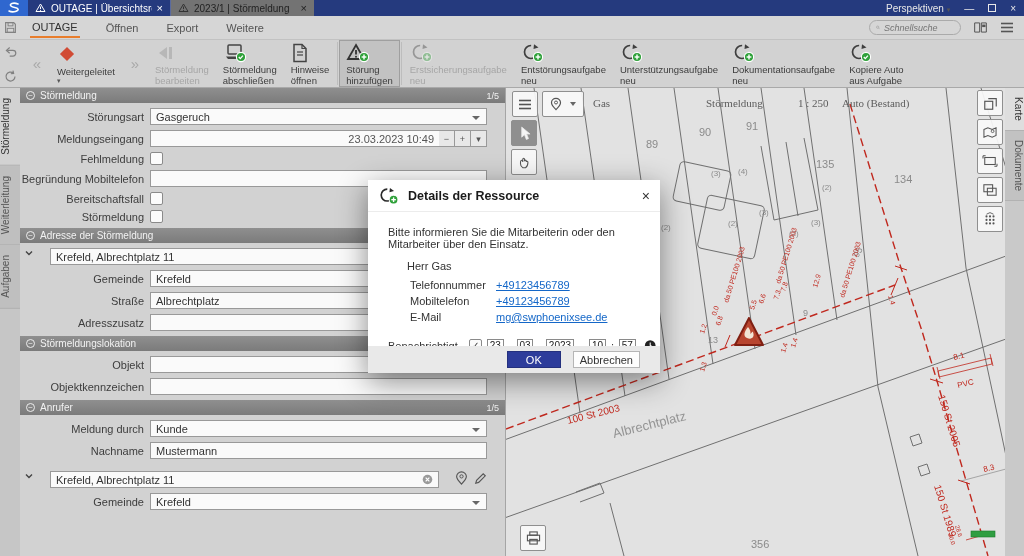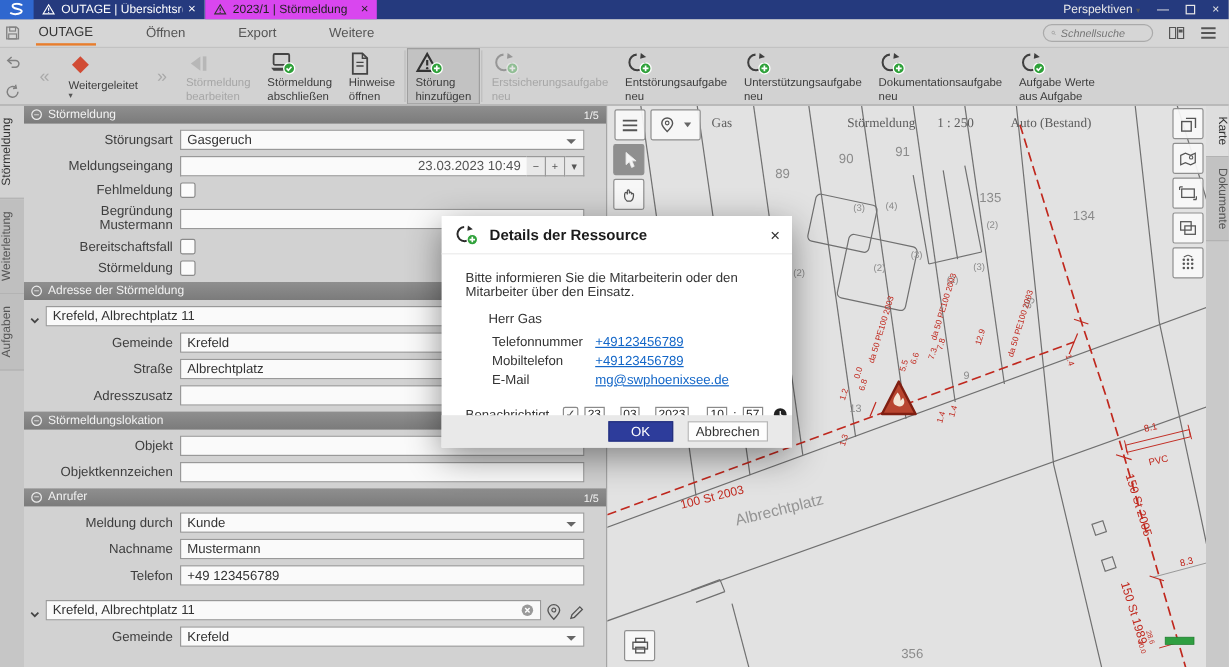--- a/index.html
+++ b/index.html
@@ -4,29 +4,29 @@
 <style>
   * { margin:0; padding:0; box-sizing:border-box; }
   html,body { width:1024px; height:556px; overflow:hidden; }
   body { font-family:"Liberation Sans", sans-serif; font-size:11px; color:#333; background:#d2d2d2; position:relative; }
 
   
   .titlebar { position:absolute; left:0; top:0; width:1024px; height:16px; background:#253a7e; display:flex; align-items:stretch; z-index:30; }
   .logo { width:28px; background:#2f67cf; display:flex; align-items:center; justify-content:center; }
   .tab { display:flex; align-items:center; gap:5px; padding:0 7px; font-size:10px; width:143px; }
   .tab-dark { color:#fff; border-right:1px solid rgba(255,255,255,.25); }
-  .tab-active { background:#d946ef; color:#222; }
+  .tab-active { background:#737373; color:#222; }
   .tab .lbl { flex:1; white-space:nowrap; overflow:hidden; }
   .tab .x { font-size:11px; cursor:default; }
   .tb-right { margin-left:auto; display:flex; align-items:center; gap:14px; padding-right:8px; color:#e8e8e8; font-size:10px; }
   .winbtn { color:#e8e8e8; font-size:10px; display:inline-flex; align-items:center; }
   .maxbox { width:8px; height:8px; border:1px solid #e8e8e8; display:inline-block; }
 
   
-  .menubar { position:absolute; left:0; top:16px; width:1024px; height:24px; background:#d6d6d6; border-bottom:1px solid #c2c2c2; display:flex; align-items:center; padding-left:30px; gap:40px; z-index:25; }
+  .menubar { position:absolute; left:0; top:16px; width:1024px; height:24px; background:#d6d6d6; border-bottom:1px solid #c2c2c2; display:flex; align-items:center; padding-left:30px; gap:24px; z-index:25; }
   .menu-item { color:#555; font-size:11px; padding:3px 2px; }
   .menu-item.active { color:#333; border-bottom:2px solid #e87d2c; }
   .menu-right { margin-left:auto; display:flex; align-items:center; gap:12px; padding-right:10px; }
   .searchbox { width:92px; height:15px; border:1px solid #aaa; border-radius:8px; background:transparent; display:flex; align-items:center; padding:0 6px; gap:4px; }
   .searchbox input { border:none; outline:none; background:transparent; width:70px; font-size:9px; font-style:italic; color:#888; font-family:"Liberation Sans",sans-serif; }
 
   
   .toolbar { position:absolute; left:0; top:40px; width:1024px; height:48px; background:#d2d2d2; border-bottom:1px solid #a9a9a9; display:flex; align-items:stretch; padding-left:24px; z-index:25; }
   .tb-nav { width:26px; display:flex; align-items:center; justify-content:center; color:#a9a9a9; font-size:15px; }
   .tb-btn { display:flex; flex-direction:column; align-items:flex-start; justify-content:flex-start; padding:3px 7px 1px; font-size:9.5px; color:#3c3c3c; line-height:1.18; text-align:center; }
@@ -56,21 +56,21 @@
   .minus-ic { width:9px; height:9px; border:1px solid #ededed; border-radius:50%; font-size:8px; line-height:7px; text-align:center; color:#ededed; }
   .sec-count { margin-left:auto; font-size:9px; }
   .frow { display:flex; align-items:center; margin:5px 0; padding-right:18px; }
   .frow > label { width:130px; text-align:right; padding-right:6px; color:#3d3d3d; font-size:11px; flex:none; }
   .field { flex:1; height:17px; background:#fafafa; border:1px solid #999; display:flex; align-items:center; padding:0 5px; font-size:11px; color:#333; position:relative; }
   .field.select:after { content:""; position:absolute; right:6px; top:7px; border-left:4px solid transparent; border-right:4px solid transparent; border-top:4px solid #666; }
   .field .val { white-space:nowrap; overflow:hidden; }
   .cb { width:13px; height:13px; background:#fbfbfb; border:1px solid #8a8a8a; border-radius:2px; flex:none; font-size:10px; line-height:12px; text-align:center; color:#444; }
   .dt-right { margin-left:auto; color:#555; }
   .mini-btn { width:16px; height:17px; border:1px solid #999; border-left:none; background:#e8e8e8; font-size:9px; display:flex; align-items:center; justify-content:center; color:#555; flex:none; }
-  .exp-row { display:flex; align-items:flex-end; margin:5px 0 5px 4px; padding-right:18px; gap:4px; }
+  .exp-row { display:flex; align-items:flex-start; margin:5px 0 5px 4px; padding-right:18px; gap:16px; }
   .chev { flex:none; width:10px; height:10px; }
   .exp-icons { display:flex; gap:6px; align-items:center; flex:none; }
 
   
   .map-panel { width:500px; background:#e2e2e2; border-left:1px solid #a5a5a5; position:relative; overflow:hidden; }
   .map-panel svg.basemap { position:absolute; left:0; top:0; }
   .mbtn { position:absolute; width:26px; height:26px; background:rgba(248,248,248,.92); border:1px solid #8f8f8f; border-radius:2px; display:flex; align-items:center; justify-content:center; z-index:5; }
   .mbtn.dark { background:#8f8f8f; }
   .mlabel { position:absolute; color:#5d5d5d; font-size:11px; z-index:4; white-space:nowrap;font-family:Liberation Serif, serif; }
   .pin-group { position:absolute; left:36px; top:3px; width:42px; height:26px; background:rgba(248,248,248,.92); border:1px solid #8f8f8f; border-radius:2px; display:flex; align-items:center; justify-content:space-evenly; z-index:5; }
@@ -289,21 +289,21 @@
   </div>
   <div class="tb-btn">
     <span class="ic">
         <svg width="24" height="20" viewBox="0 0 24 20">
           <circle cx="10" cy="9" r="6.5" fill="none" stroke="#3f3f3f" stroke-width="1.7" stroke-dasharray="30 11"></circle>
           <polygon points="13,1.2 17.5,4.5 12.5,6" fill="#3f3f3f"></polygon>
           <circle cx="17" cy="14" r="4.6" fill="#2fa13a" stroke="#fff" stroke-width="1.1"></circle>
           <path d="M14.8,14 l1.5,1.6 2.6,-3" fill="none" stroke="#fff" stroke-width="1.3"></path>
         </svg>
       </span>
-    <span>Aufgabe Werte</span>
+    <span>Kopiere Auto</span>
       <span>aus Aufgabe</span>
   </div>
 </div>
 
 <div class="main">
 
   <div class="left-rail">
     <div class="vtab-l active">Störmeldung</div>
     <div class="vtab-l">Weiterleitung</div>
     <div class="vtab-l">Aufgaben</div>
@@ -328,21 +328,21 @@
         </div>
       <span class="mini-btn">−</span>
       <span class="mini-btn">+</span>
       <span class="mini-btn">▾</span>
     </div>
     <div class="frow">
       <label>Fehlmeldung</label>
       <span class="cb"></span>
     </div>
     <div class="frow">
-      <label>Begründung Mustermann</label>
+      <label>Begründung Mobiltelefon</label>
       <div class="field">
           <span class="val"></span>
         </div>
     </div>
     <div class="frow">
       <label>Bereitschaftsfall</label>
       <span class="cb"></span>
     </div>
     <div class="frow">
       <label>Störmeldung</label>
@@ -405,26 +405,20 @@
     <div class="frow">
       <label>Meldung durch</label>
       <div class="field select">
           <span class="val">Kunde</span>
         </div>
     </div>
     <div class="frow">
       <label>Nachname</label>
       <div class="field">
           <span class="val">Mustermann</span>
-        </div>
-    </div>
-    <div class="frow">
-      <label>Telefon</label>
-      <div class="field">
-          <span class="val">+49 123456789</span>
         </div>
     </div>
 
     <div class="exp-row" style="margin-top:12px">
       <svg class="chev" viewBox="0 0 10 10">
           <path d="M2,3.5 L5,6.5 L8,3.5" fill="none" stroke="#444" stroke-width="1.4"></path>
         </svg>
       <div class="field">
         <span class="val">Krefeld, Albrechtplatz 11</span>
         <svg style="margin-left:auto" width="11" height="11" viewBox="0 0 12 12">
@@ -545,21 +539,21 @@
     </div>
     <div class="pin-group">
       <svg width="12" height="14" viewBox="0 0 16 17">
           <path d="M8,1 C4.5,1 2,3.7 2,6.8 C2,10 8,16 8,16 C8,16 14,10 14,6.8 C14,3.7 11.5,1 8,1 Z" fill="none" stroke="#555" stroke-width="1.6"></path>
           <circle cx="8" cy="6.5" r="2" fill="none" stroke="#555" stroke-width="1.3"></circle>
         </svg>
       <span class="dd-arrow"></span>
     </div>
     <span class="mlabel" style="left:87px;top:9px">Gas</span>
     <span class="mlabel" style="left:200px;top:9px">Störmeldung</span>
-    <span class="mlabel" style="left:275px;top:9px">1 : 250</span>
+    <span class="mlabel" style="left:292px;top:9px">1 : 250</span>
     <span class="mlabel" style="left:336px;top:9px">Auto (Bestand)</span>
 
     <div class="mbtn dark" style="left:5px;top:32px">
       <svg width="13" height="15" viewBox="0 0 14 16">
           <polygon points="4,1 4,12 7,9.4 9,14.5 11.3,13.5 9.3,8.6 13,8.6" fill="#f5f5f5" stroke="#e8e8e8" stroke-width="0.8"></polygon>
         </svg>
     </div>
     <div class="mbtn" style="left:5px;top:61px">
       <svg width="14" height="14" viewBox="0 0 16 16">
           <path d="M4,10 c0,-1 -0.2,-4 1.3,-4 c1,0 1.3,1 1.3,2 V5 c0,-1.6 2,-1.6 2,0 v2.2 c0,-1.8 2,-1.8 2,0 V8 c0,-1.3 1.9,-1.2 1.9,0.3 c0,2.5 -0.6,5 -2.8,6.2 h-3.2 c-1.5,-1 -2.5,-2.5 -2.5,-4.5 z" fill="none" stroke="#555" stroke-width="1.2"></path>

